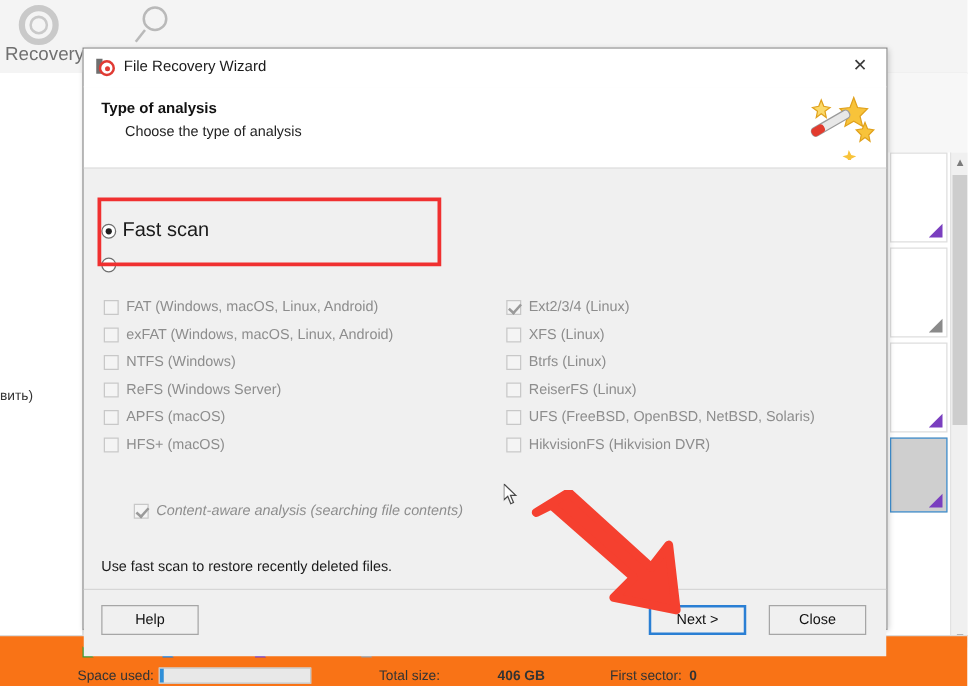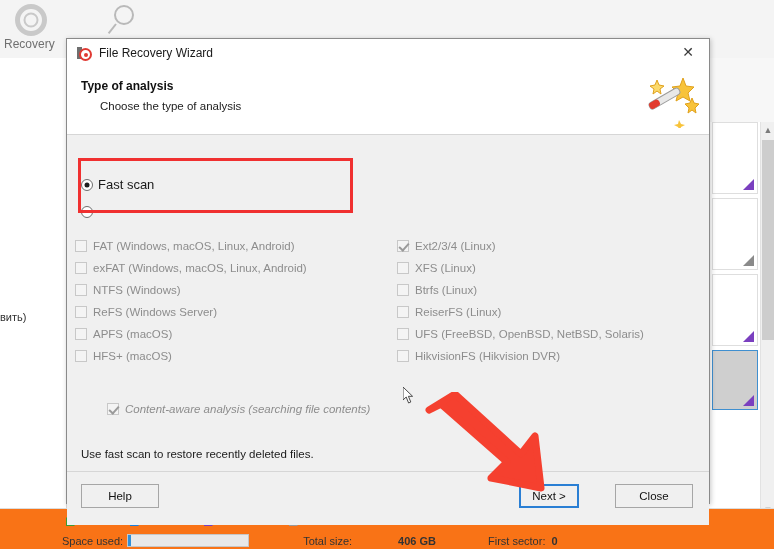--- a/index.html
+++ b/index.html
@@ -25,21 +25,21 @@
     position: absolute;
     left: 0; top: 0;
     width: 774px; height: 58px;
     background: #f4f4f4;
     border-bottom: 1px solid #dcdcdc;
   }
   .bg-tool {
     position: absolute;
     text-align: left;
     color: #707070;
-    font-size: 12px;
+    font-size: 15px;
   }
   .tool-recovery { left: 4px; top: 2px; width: 54px; }
   .tool-search { left: 98px; top: 2px; width: 54px; }
 
   .lifering {
     width: 32px; height: 32px;
     margin: 2px auto 2px auto;
     border-radius: 50%;
     border: 5px solid #c9c9c9;
     box-sizing: border-box;
@@ -339,21 +339,21 @@
 
   .radio-group {
     position: absolute;
     left: 14px; top: 36px;
     width: 278px;
   }
   .radio-row {
     display: flex;
     align-items: center;
     height: 27px;
-    font-size: 13px;
+    font-size: 16px;
     color: #1a1a1a;
   }
   .radio {
     width: 12px; height: 12px;
     border-radius: 50%;
     border: 1px solid #6f6f6f;
     background: #ffffff;
     box-sizing: border-box;
     margin-right: 5px;
     position: relative;
@@ -364,21 +364,21 @@
     position: absolute;
     left: 50%; top: 50%;
     transform: translate(-50%,-50%);
     width: 5px; height: 5px;
     border-radius: 50%;
     background: #1f1f1f;
   }
 
   .fs-cols {
     position: absolute;
-    left: 8px; top: 100px;
+    left: 16px; top: 100px;
     width: 614px;
     display: flex;
   }
   .fs-col { width: 300px; }
   .fs-col.right { margin-left: 30px; }
   .cb-row {
     display: flex;
     align-items: center;
     height: 22px;
     font-size: 11.5px;
@@ -435,21 +435,21 @@
     box-sizing: border-box;
     font-size: 11.5px;
     color: #111111;
     line-height: 22px;
     text-align: center;
     cursor: default;
     font-family: Liberation Sans, sans-serif;
   }
   .btn-help { left: 14px; width: 78px; }
   .btn-next {
-    left: 452px; width: 60px;
+    left: 452px; width: 78px;
     border: 2px solid #2a7fd4;
     line-height: 20px;
   }
   .btn-close { left: 548px; width: 78px; }
 
   
   .redbox {
     position: absolute;
     left: 78px; top: 158px;
     width: 275px; height: 55px;

